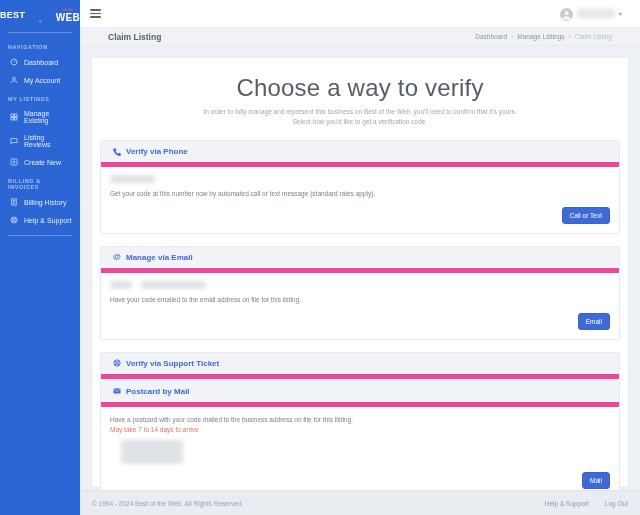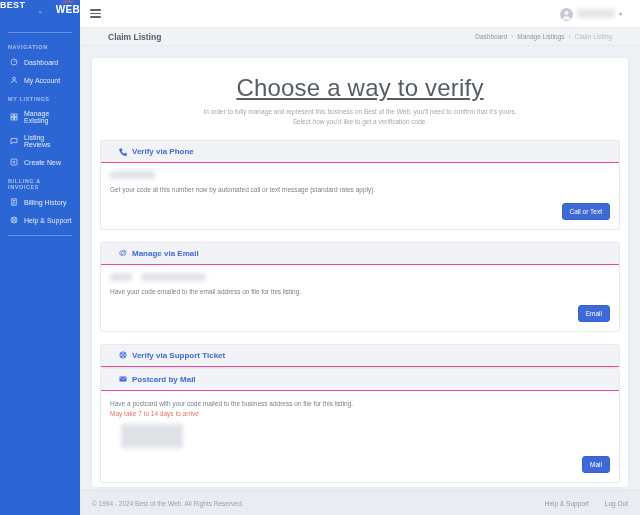--- a/index.html
+++ b/index.html
@@ -1,21 +1,21 @@
 <!DOCTYPE html>
 <html><head>
 <meta charset="utf-8">
 <style>
   * { margin:0; padding:0; box-sizing:border-box; }
   body { background:#dfe3ea; font-family:"Liberation Sans", sans-serif; }
   .app { width:640px; height:515px; display:flex; overflow:hidden; background:#edf0f4; }
 
   
   .sidebar { width:80px; flex:0 0 80px; background:#2c66d4; color:#e8eefb; display:flex; flex-direction:column; }
-  .logo { height:30px; display:flex; justify-content:center; gap:15px; cursor:pointer; }
+  .logo { height:30px; display:flex; align-items:center; justify-content:center; gap:15px; cursor:pointer; }
   .logo-best { font-size:9px; font-weight:800; color:#fff; letter-spacing:.3px; }
   .logo-ring { width:12px; height:12px; margin:0 -1px; }
   .logo-right { display:flex; flex-direction:column; align-items:center; line-height:1; }
   .logo-ofthe { font-size:4px; color:#f0604a; font-style:italic; font-weight:700; margin-bottom:1px; }
   .logo-web { font-size:10px; font-weight:800; color:#fff; letter-spacing:.3px; }
   .sb-divider { height:1px; background:rgba(255,255,255,.28); margin:2px 8px 4px; }
   .sb-section-label { font-size:5.5px; letter-spacing:.6px; color:#a9c0ee; padding:7px 8px 3px; font-weight:700; }
   .sb-item { display:flex; align-items:center; gap:6px; padding:5px 8px 5px 10px; font-size:7px; color:#e6ecfa; cursor:pointer; }
   .sb-icon { width:8px; height:8px; flex:0 0 8px; display:inline-flex; }
   .sb-icon svg { width:8px; height:8px; stroke:#cdd9f5; fill:none; stroke-width:1.6; }
@@ -32,27 +32,27 @@
   .titlebar { height:18px; flex:0 0 18px; background:#f0f2f6; border-bottom:1px solid #e8ebef; display:flex; align-items:center; justify-content:space-between; padding:0 28px; }
   .page-title { font-size:8.5px; font-weight:700; color:#55606c; }
   .breadcrumb { display:flex; align-items:center; font-size:6.5px; color:#8b95a3; gap:4px; }
   .crumb { cursor:pointer; }
   .crumb-sep { color:#b9c1cb; font-size:6.5px; }
   .crumb-current { color:#b4bcc8; }
 
   .content { flex:1; overflow:hidden; padding:12px 12px 3px; }
   .panel { background:#fff; height:100%; border-radius:2px; box-shadow:0 0 2px rgba(40,50,70,.08); padding:10px 8px 8px; }
 
-  .hero-title { text-align:center; font-size:24px; font-weight:400; color:#565d64; letter-spacing:.2px; margin:6px 0 5px;text-decoration:underline; }
+  .hero-title { text-align:center; font-size:24px; font-weight:400; color:#565d64; letter-spacing:.2px; margin:6px 0 5px; }
   .hero-sub { text-align:center; font-size:6.5px; line-height:1.55; color:#a0a8b1; margin-bottom:13px; }
   .hero-sub span { display:block; }
 
   
   .card { border:1px solid #e6e9ee; border-radius:2px; margin:0 0 12px; background:#fff; }
-  .card-head { background:#f1f3f6; border-bottom:1px solid #ec4899; padding:6px 18px; display:flex; align-items:center; gap:5px; }
+  .card-head { background:#f1f3f6; border-bottom:5px solid #ec4899; padding:6px 12px; display:flex; align-items:center; gap:5px; }
   .card-title { font-size:8px; font-weight:700; color:#3e6ad8; }
   .card-icon { width:8px; height:8px; display:inline-flex; color:#3e6ad8; }
   .card-icon svg { width:8px; height:8px; }
   .at-glyph { font-size:8px; font-weight:700; color:#3e6ad8; line-height:8px; }
   .card-body { padding:8px 9px 9px; }
   .desc { font-size:6.5px; color:#7a828c; line-height:1.5; }
   .note-red { font-size:6.5px; color:#e4736b; margin-top:2px; }
   .btn-row { display:flex; justify-content:flex-end; margin-top:8px; }
   .btn { background:#3e6ad8; color:#fff; font-size:6.5px; font-family:"Liberation Sans",sans-serif; border:1px solid #3a63c9; border-radius:3px; padding:4px 7px; cursor:pointer; }
 

